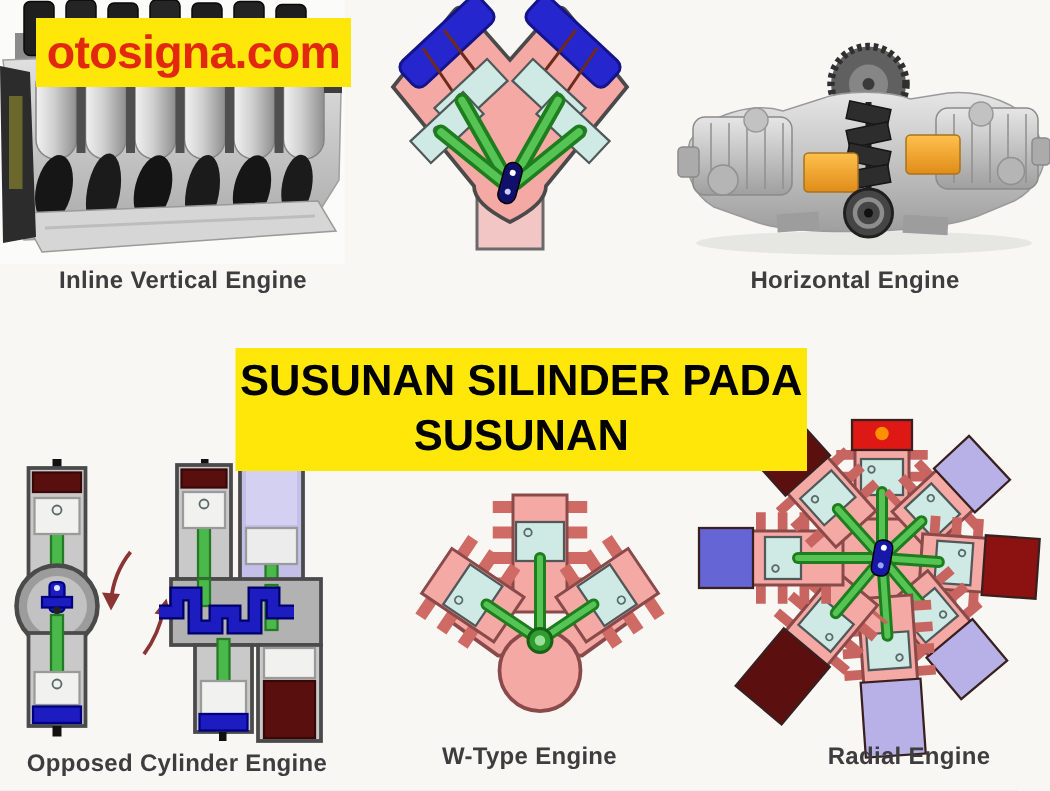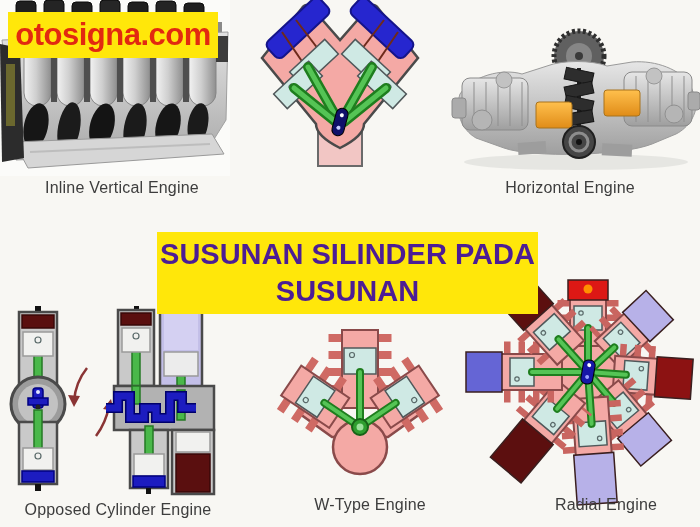--- a/index.html
+++ b/index.html
@@ -4,32 +4,32 @@
 <style>
   html,body{margin:0;padding:0;background:#e9e9e6;}
   .canvas{
     position:relative;width:700px;height:527px;overflow:hidden;
     background:#f8f7f3;font-family:"Liberation Sans",sans-serif;
   }
   .fig{position:absolute;}
   svg{display:block;overflow:visible;}
   .fig-label{
     position:absolute;transform:translateX(-50%);
-    font-size:16px;font-weight:400;color:#3d3d3d;
+    font-size:16px;font-weight:700;color:#3d3d3d;
     white-space:nowrap;letter-spacing:.2px;z-index:6;
   }
   .banner{position:absolute;background:#FFE70A;z-index:5;}
   .watermark{
-    left:8px;top:12px;width:210px;height:46px;
+    left:24px;top:12px;width:210px;height:46px;
     display:flex;align-items:center;justify-content:center;
     font-weight:bold;font-size:31px;letter-spacing:-.5px;color:#E22910;
   }
   .title-banner{
     left:157px;top:232px;width:381px;height:82px;
-    text-align:center;color:#4c1d95;font-weight:bold;
+    text-align:center;color:#000000;font-weight:bold;
     font-size:29px;line-height:37px;padding-top:4px;box-sizing:border-box;
   }
   
   .rb{fill:#f4a9a5;stroke:#8a4a4a;stroke-width:2;}
   .rb3{fill:#f4a9a5;stroke:#8a4a4a;stroke-width:2.5;}
   .vpink{fill:#f4a9a5;stroke:#4a4a4a;stroke-width:2.5;}
   .pist{fill:#cfe9e4;stroke:#50585a;stroke-width:1.5;}
   .pistc{fill:none;stroke:#5a6a6a;stroke-width:1.2;}
   .hd{stroke:#3a1f1f;stroke-width:1.5;}
   .fins{stroke:#c96560;stroke-width:13;stroke-dasharray:6.5 8;}
@@ -415,16 +415,16 @@
   </div>
 
   <div class="banner title-banner">
     <div>SUSUNAN SILINDER PADA</div>
     <div>SUSUNAN</div>
   </div>
 
   <div class="fig-label" style="left:122px;top:179px">Inline Vertical Engine</div>
   <div class="fig-label" style="left:118px;top:501px">Opposed Cylinder Engine</div>
   <div class="fig-label" style="left:570px;top:179px">Horizontal Engine</div>
-  <div class="fig-label" style="left:370px;top:496px">W-Type Engine</div>
+  <div class="fig-label" style="left:353px;top:496px">W-Type Engine</div>
   <div class="fig-label" style="left:606px;top:496px">Radial Engine</div>
 
 </div>
 
 </body></html>

